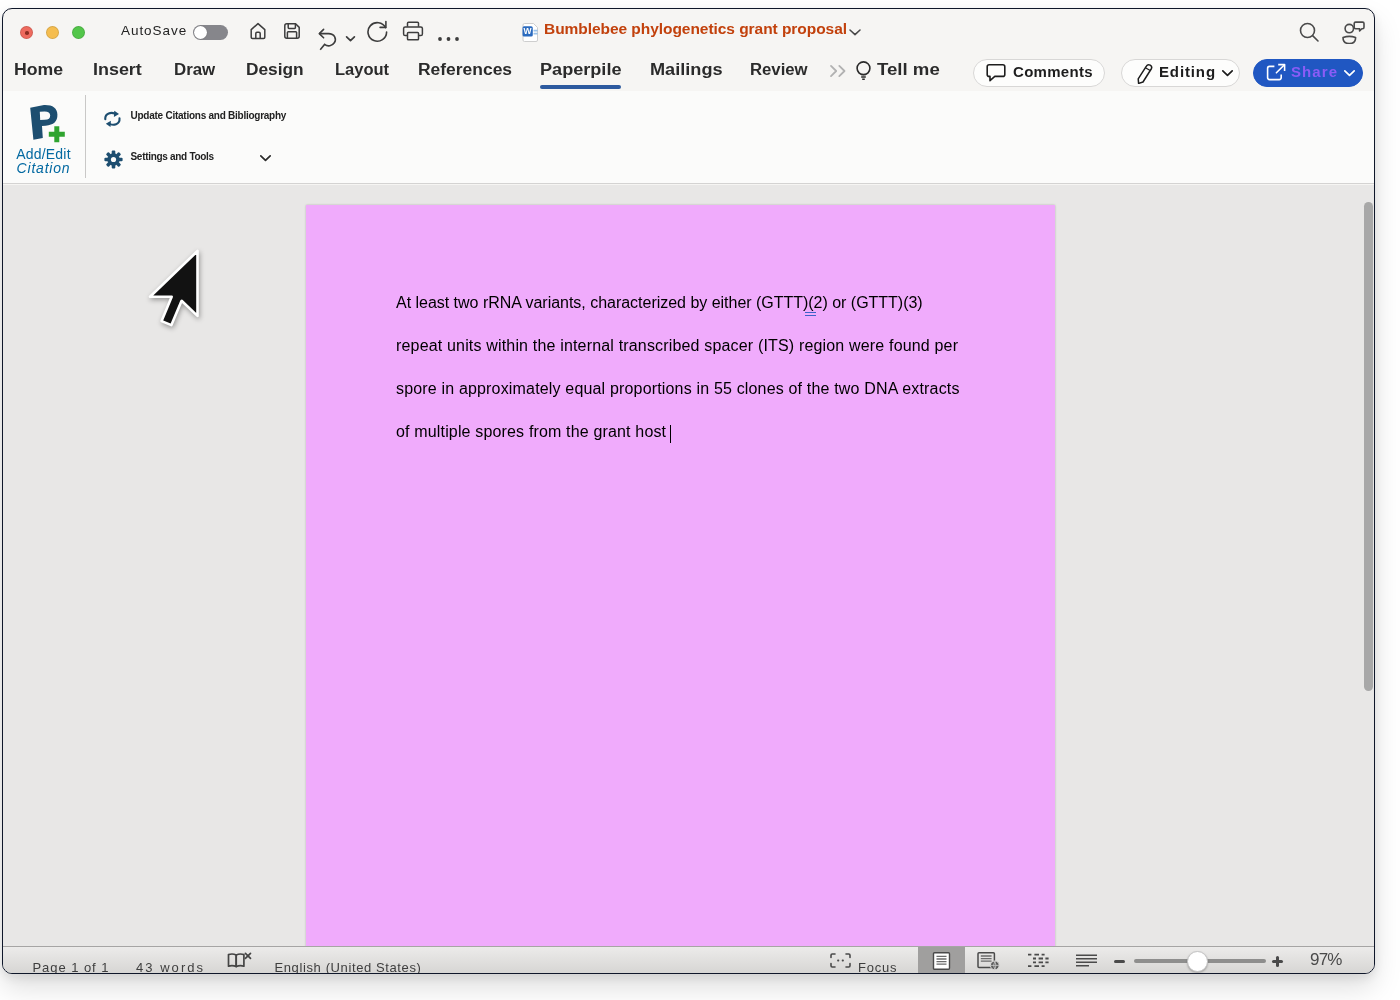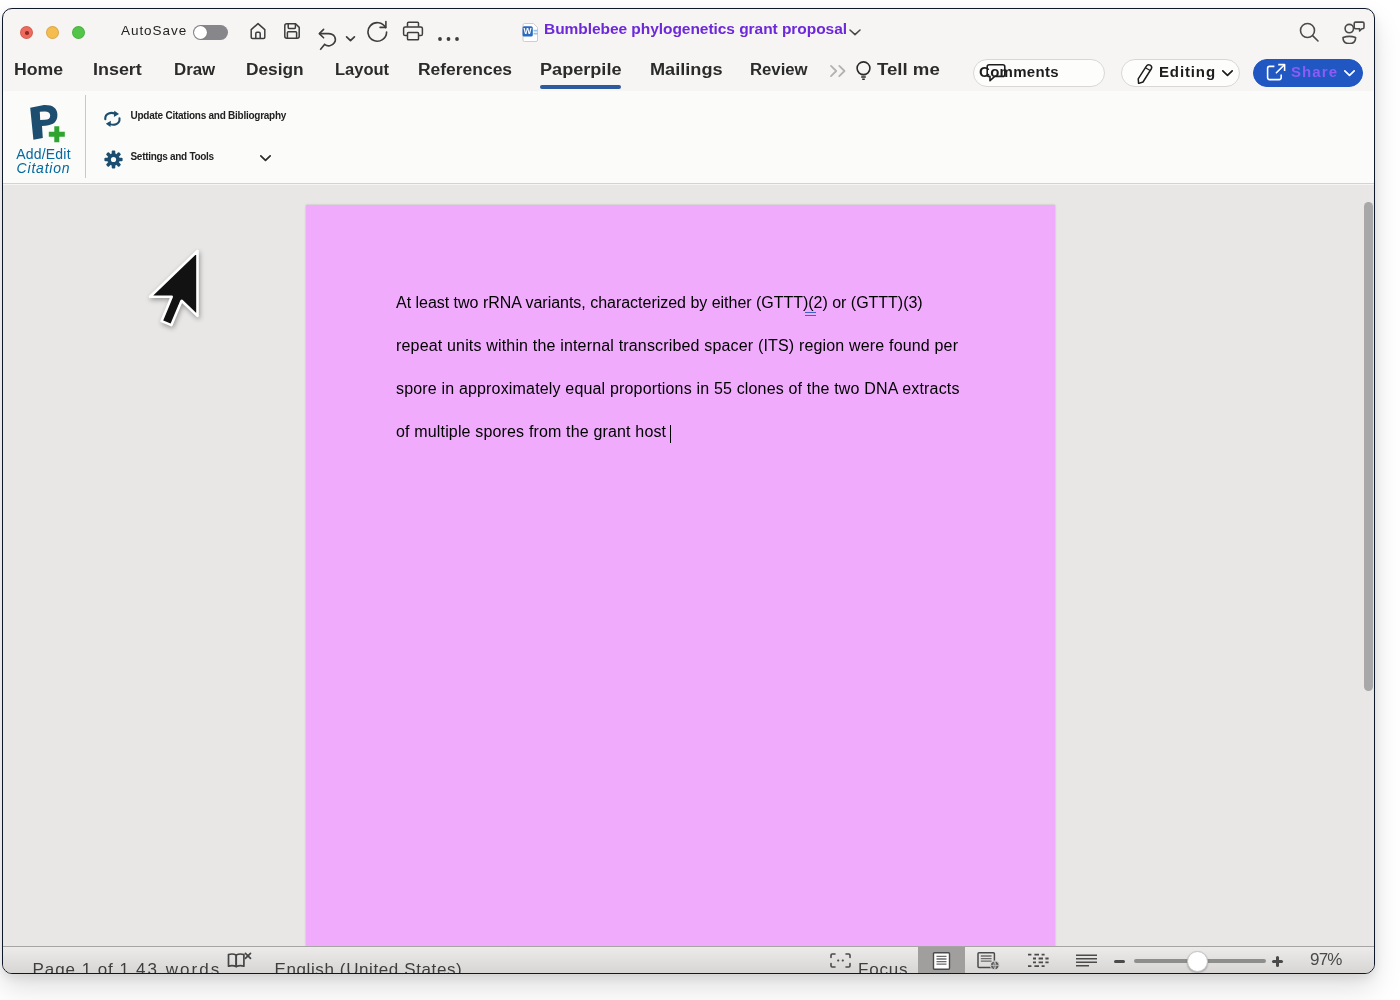--- a/index.html
+++ b/index.html
@@ -16,21 +16,21 @@
   
   #titlebar { position:absolute; left:0; top:0; width:100%; height:44px; }
   .tl { position:absolute; top:16.5px; width:13.5px; height:13.5px; border-radius:50%; }
   #tl-red { left:16.5px; background:#ee6a5e; border:0.5px solid rgba(0,0,0,.12);}
   #tl-red::after{ content:""; position:absolute; left:4.5px; top:4.5px; width:3.5px; height:3.5px; border-radius:50%; background:#8c2d22;}
   #tl-yel { left:42.5px; background:#f5bd4f; border:0.5px solid rgba(0,0,0,.12);}
   #tl-grn { left:68.5px; background:#53c64a; border:0.5px solid rgba(0,0,0,.12);}
   #autosave-label { position:absolute; left:118px; top:20.5px; font-size:13.5px; color:#242424; transform:translateY(-50%); letter-spacing:0.95px; }
   #autosave-toggle { position:absolute; left:190px; top:16px; width:35px; height:14.5px; background:#86868b; border-radius:7.5px; }
   #autosave-toggle::after { content:""; position:absolute; left:0.5px; top:0.75px; width:13px; height:13px; border-radius:50%; background:#ffffff; box-shadow:0 0 1px rgba(0,0,0,.4); }
-  #doc-title { position:absolute; left:541px; top:11px; font-size:15.5px; font-weight:bold; color:#6d28d9; letter-spacing:-0.05px;}
+  #doc-title { position:absolute; left:541px; top:11px; font-size:15.5px; font-weight:bold; color:#c2410c; letter-spacing:-0.05px;}
   
   #tabrow { position:absolute; left:0; top:44px; width:100%; height:46px; }
   .tab { position:absolute; top:8.3px; font-size:16px; font-weight:bold; color:#2b2b2b; letter-spacing:0; display:inline-block; transform-origin:0 0; }
   #tab-underline { position:absolute; left:537px; top:32px; width:81px; height:3.5px; border-radius:2px; background:#2d5a9f; }
   .btn { position:absolute; top:6px; height:28px; border:1px solid #d8d7d6; border-radius:14px; background:#fdfdfc; }
   #btn-share { background:#2057c2; border-color:#2057c2; }
   .btn-label { position:absolute; top:9.5px; font-size:15px; font-weight:bold; color:#1d1d1d; }
   
   #ribbon { position:absolute; left:0; top:82px; width:100%; height:93px; background:#fbfbfa; border-bottom:1px solid #d4d3d2; }
   #rib-divider { position:absolute; left:82px; top:4px; width:1px; height:83px; background:#c9c8c7; }
@@ -38,21 +38,21 @@
   .riblabel { position:absolute; font-size:10px; font-weight:bold; color:#212121; letter-spacing:-0.1px;}
   
   #docarea { position:absolute; left:0; top:176px; width:100%; height:761px; background:#e8e7e6; }
   #page { position:absolute; left:303px; top:20px; width:749px; height:852px; background:#f0abfc; box-shadow:0 0 2px rgba(0,0,0,.22);text-decoration:underline; }
   #doctext { position:absolute; left:90px; top:75.5px; font-size:16px; line-height:43.33px; color:#000; white-space:nowrap; }
   #caret { position:absolute; left:363.5px; top:220px; width:1.5px; height:18px; background:#000; }
   #grammar { position:absolute; left:499.3px; top:107.1px; width:10.3px; height:4px; border-top:1.5px solid #3d62c9; border-bottom:1.5px solid #3d62c9; }
   #scrollthumb { position:absolute; left:1361px; top:17px; width:9px; height:489px; border-radius:4.5px; background:#a8a8a8; }
   
   #statusbar { position:absolute; left:0; top:937px; width:100%; height:29px; background:linear-gradient(#ecebea, #d5d4d2); border-top:1px solid #a6a5a4; font-size:13.5px; color:#3e3e3e; }
-  .sb { position:absolute; top:13px; font-size:17px; color:#3e3e3e; }
+  .sb { position:absolute; top:13px; font-size:13px; color:#3e3e3e; }
   #viewbtn-sel { position:absolute; left:915px; top:0px; width:47px; height:28px; background:#a09f9e; }
 </style>
 </head>
 <body>
 <div id="win">
 
   <div id="titlebar">
     <div class="tl" id="tl-red"></div>
     <div class="tl" id="tl-yel"></div>
     <div class="tl" id="tl-grn"></div>
@@ -131,21 +131,21 @@
     </svg>
     <svg class="abs" style="left:849.5px; top:6px;" width="22" height="26" viewBox="0 0 22 26" fill="none" stroke="#2b2b2b" stroke-width="1.6">
       <circle cx="10.5" cy="9.3" r="6.4"></circle>
       <path d="M8 15.6 H13 M8.2 17.9 H12.8 M9.2 20.2 H11.8" stroke-width="1.5"></path>
     </svg>
     <div id="tab-underline"></div>
     <div class="btn" id="btn-comments" style="left:970px; width:132px;"></div>
     <svg class="abs" style="left:982px; top:10px;" width="22" height="20" viewBox="0 0 22 20" fill="none" stroke="#1d1d1d" stroke-width="1.6">
       <path d="M4.2 1.8 H17.8 Q19.8 1.8 19.8 3.8 V11.4 Q19.8 13.4 17.8 13.4 H9.8 L5 17.6 V13.4 H4.2 Q2.2 13.4 2.2 11.4 V3.8 Q2.2 1.8 4.2 1.8 Z" stroke-linejoin="round"></path>
     </svg>
-    <span class="btn-label" style="left:976px; letter-spacing:0.3px;">Comments</span>
+    <span class="btn-label" style="left:1010px; letter-spacing:0.3px;">Comments</span>
     <div class="btn" id="btn-editing" style="left:1118px; width:119px;"></div>
     <svg class="abs" style="left:1130px; top:10px;" width="22" height="21" viewBox="0 0 22 21" fill="none" stroke="#1d1d1d" stroke-width="1.5">
       <path d="M13.4 3.2 Q14.8 0.8 17.2 2.2 Q19.6 3.6 18.2 6 L10 19 L5.6 20.4 L5.2 15.8 Z" stroke-linejoin="round"></path>
       <path d="M12.4 4.8 L17.2 7.6" stroke-width="1.2"></path>
     </svg>
     <span class="btn-label" style="left:1156px; letter-spacing:0.87px;">Editing</span>
     <svg class="abs" style="left:1218px; top:16px;" width="13" height="9" viewBox="0 0 13 9" fill="none" stroke="#1d1d1d" stroke-width="1.7" stroke-linecap="round" stroke-linejoin="round">
       <path d="M1.8 1.8 L6.5 6.4 L11.2 1.8"></path>
     </svg>
     <div class="btn" id="btn-share" style="left:1250px; width:110px;"></div>

